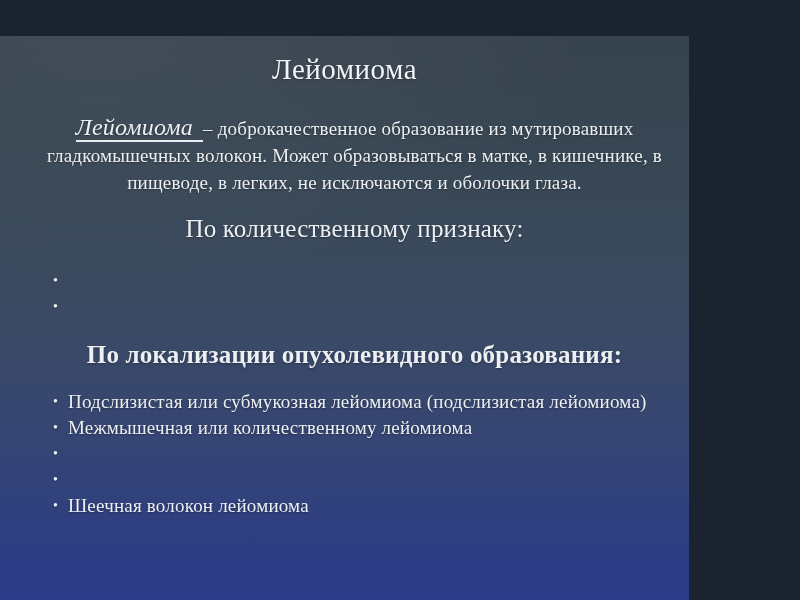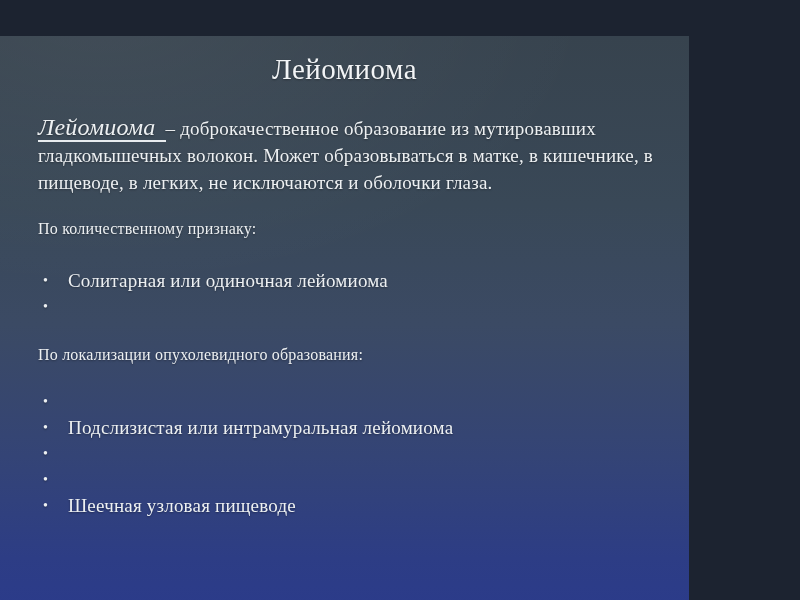--- a/index.html
+++ b/index.html
@@ -26,42 +26,43 @@
     text-align: center;
     font-size: 29px;
     line-height: 38px;
     letter-spacing: 0.5px;
     color: #f2f4f6;
   }
   .content {
     box-sizing: border-box;
     width: 100%;
     padding: 0 18px 0 38px;
+    text-align: center;
   }
   .intro {
     margin: 26px 0 0 0;
     font-size: 19px;
     line-height: 27px;
     white-space: pre-wrap;
     letter-spacing: 0.2px;
   }
   .term {
     font-style: italic;
     font-size: 24px;
     border-bottom: 2px solid #e8ecef;
     padding-right: 10px;
   }
   .section-heading {
     margin: 20px 0 0 0;
-    font-size: 16px;
+    font-size: 25px;
     line-height: 26px;
     letter-spacing: 0.2px;
   }
   .sec-quantity .section-heading { margin-top: 20px; }
-  .sec-localization .section-heading { margin-top: 22px; }
+  .sec-localization .section-heading { margin-top: 22px; font-weight: bold; }
   ul.bullets {
     list-style: none;
     margin: 0;
     padding: 0;
     font-size: 19px;
     line-height: 26px;
     letter-spacing: 0.2px;
   }
   .sec-quantity ul.bullets { margin-top: 26px; }
   .sec-localization ul.bullets { margin-top: 21px; }
@@ -86,45 +87,45 @@
 
     <p class="intro"><span class="term">Лейомиома</span><span>– доброкачественное образование из мутировавших
 гладкомышечных волокон. Может образовываться в матке, в кишечнике, в
 пищеводе, в легких, не исключаются и оболочки глаза.</span></p>
 
     <div class="section sec-quantity">
       <p class="section-heading">По количественному признаку:</p>
       <ul class="bullets">
         <li>
           <span class="bullet-glyph">•</span>
-          <span>Солитарная или одиночная лейомиома</span>
         </li>
         <li>
           <span class="bullet-glyph">•</span>
         </li>
       </ul>
     </div>
 
     <div class="section sec-localization">
       <p class="section-heading">По локализации опухолевидного образования:</p>
       <ul class="bullets">
         <li>
           <span class="bullet-glyph">•</span>
+          <span>Подслизистая или субмукозная лейомиома (подслизистая лейомиома)</span>
         </li>
         <li>
           <span class="bullet-glyph">•</span>
-          <span>Подслизистая или интрамуральная лейомиома</span>
+          <span>Межмышечная или количественному лейомиома</span>
         </li>
         <li>
           <span class="bullet-glyph">•</span>
         </li>
         <li>
           <span class="bullet-glyph">•</span>
         </li>
         <li>
           <span class="bullet-glyph">•</span>
-          <span>Шеечная узловая пищеводе</span>
+          <span>Шеечная волокон лейомиома</span>
         </li>
       </ul>
     </div>
 
   </div>
 </div>
 
 </body></html>

